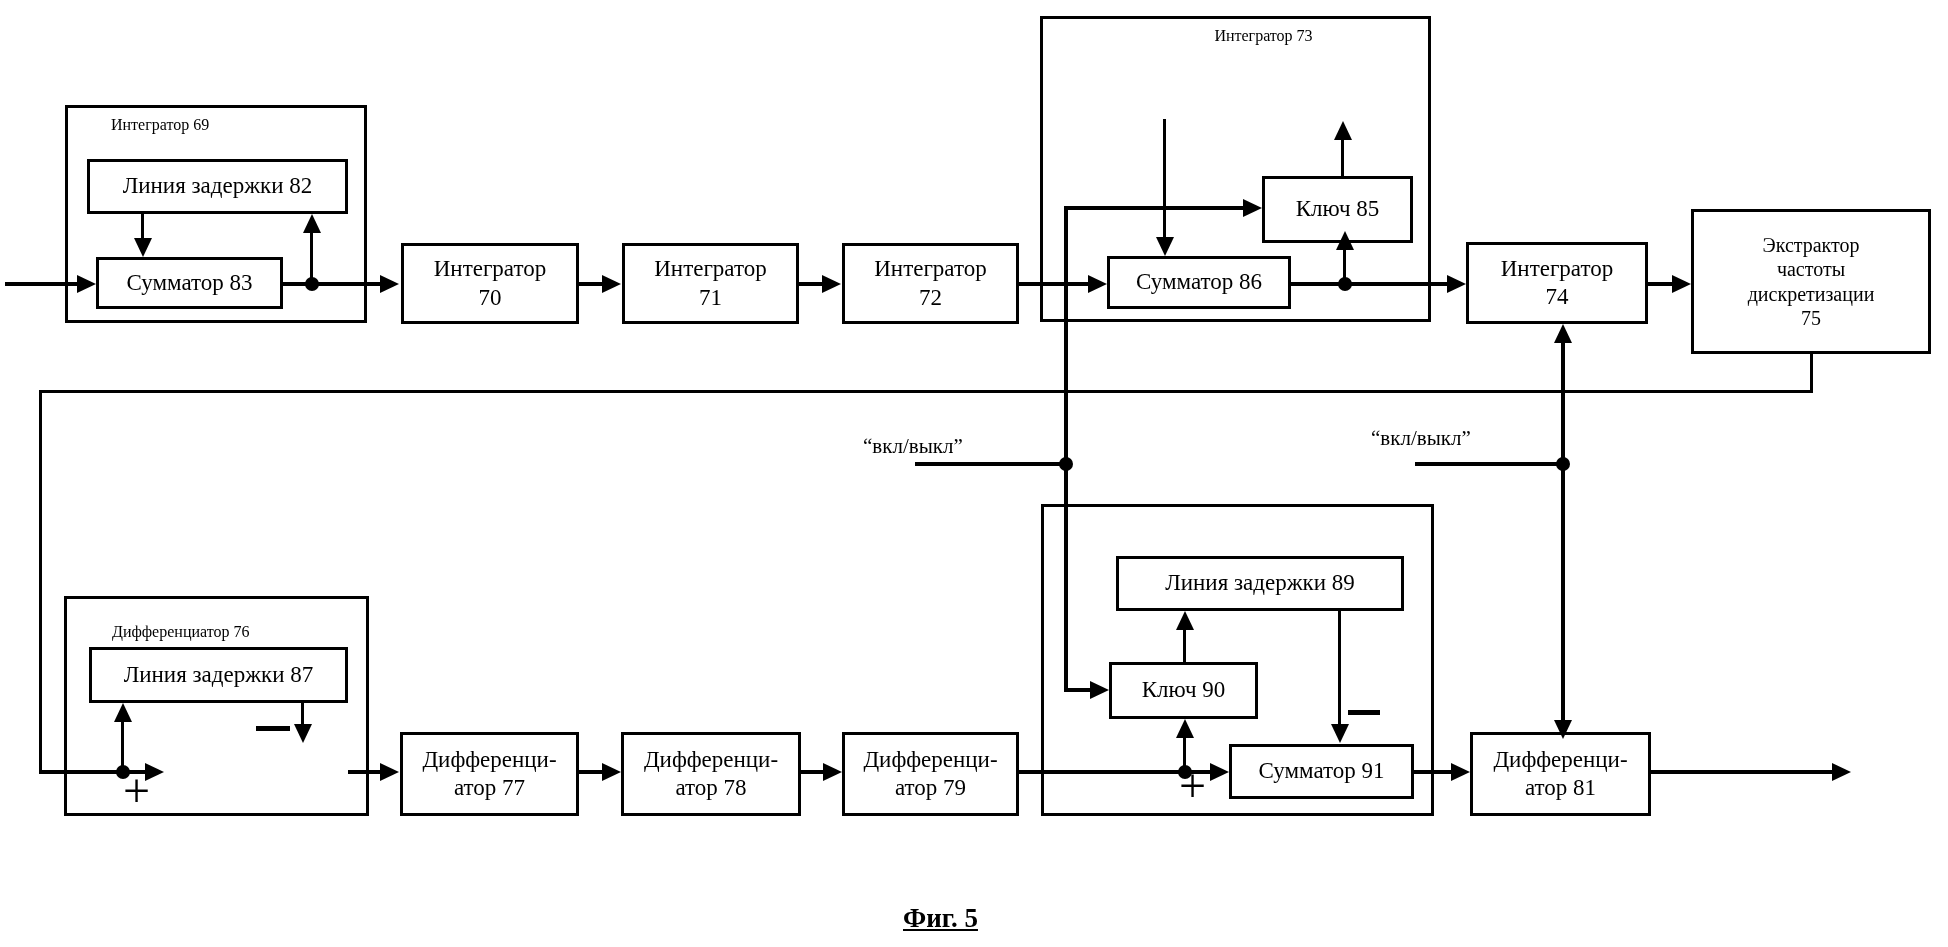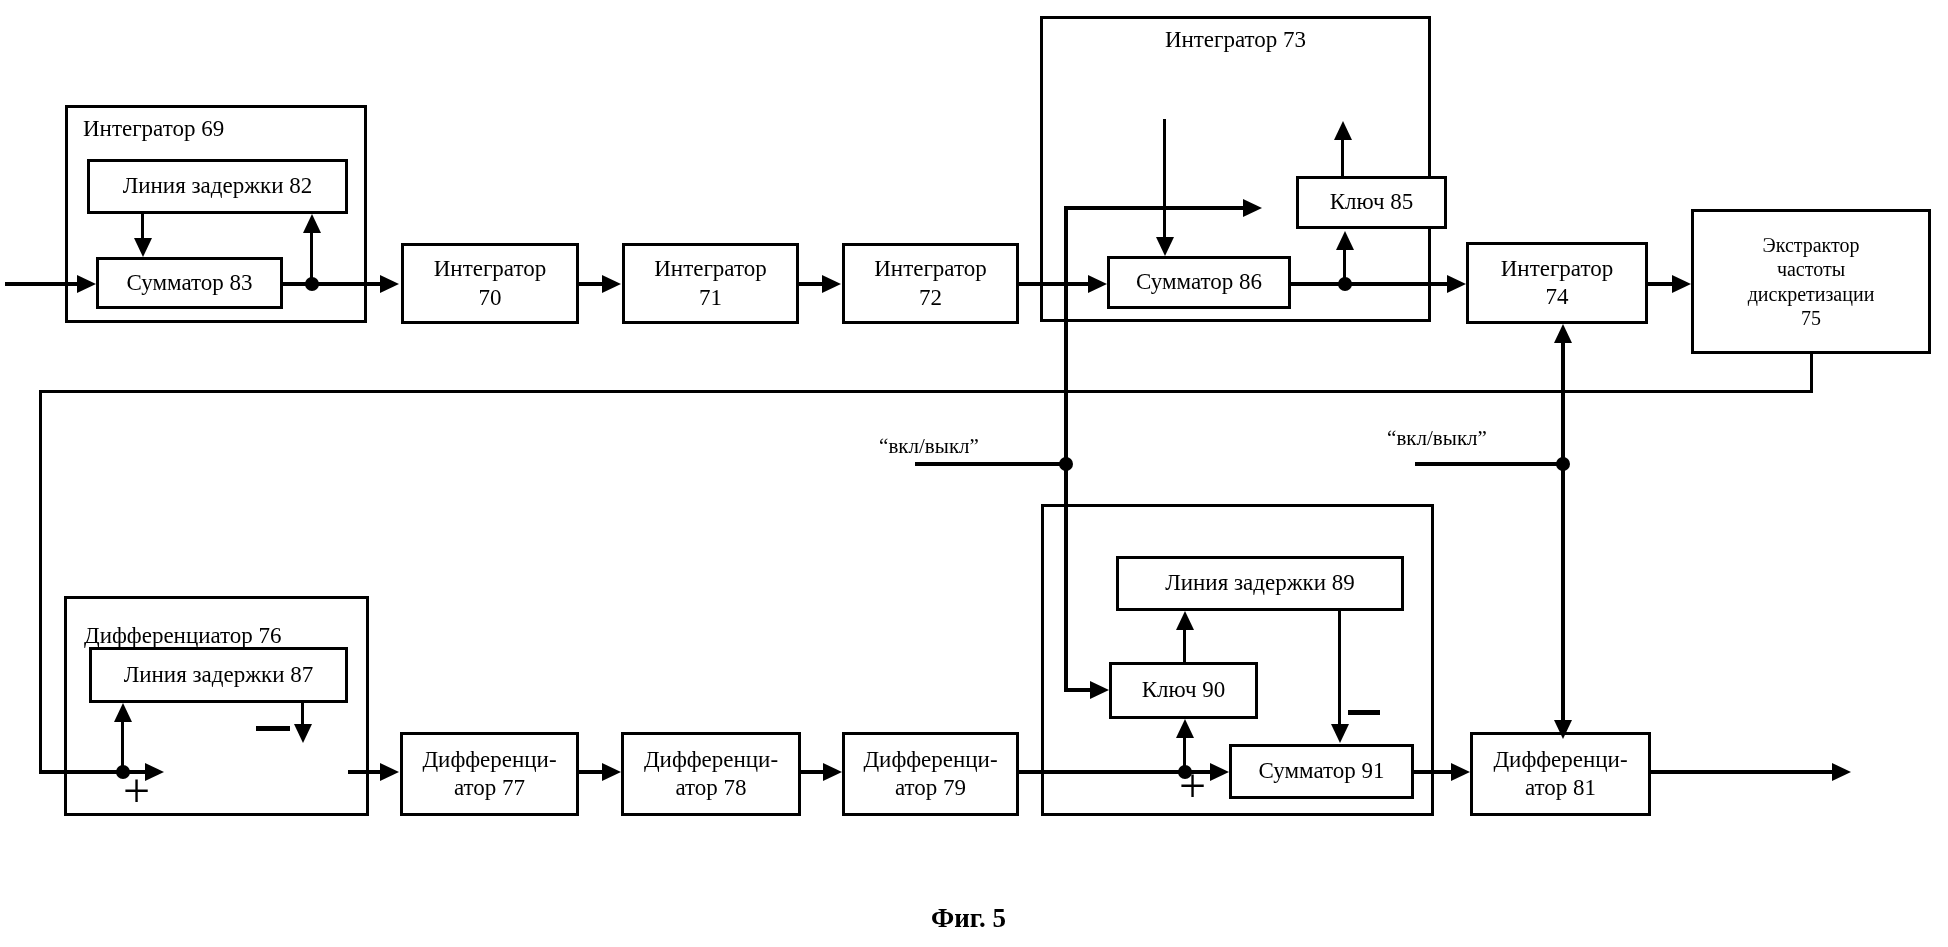--- a/index.html
+++ b/index.html
@@ -11,32 +11,32 @@
   
   .block{
     position:absolute;box-sizing:border-box;border:3px solid #000;background:#fff;
     display:flex;align-items:center;justify-content:center;text-align:center;
     font-size:23px;line-height:1.22;white-space:pre-line;z-index:3;
   }
   .container{
     position:absolute;box-sizing:border-box;border:3px solid #000;background:#fff;z-index:1;
   }
   .boxlabel{
-    position:absolute;font-size:23px;line-height:1.1;white-space:nowrap;z-index:4;
+    position:absolute;font-size:16px;line-height:1.1;white-space:nowrap;z-index:4;padding-left:28px;
   }
   .boxlabel.center{text-align:center;}
   
   .h,.v{position:absolute;background:#000;z-index:2;}
   
   .arr{position:absolute;width:0;height:0;z-index:5;}
   .arr.r{border-top:9px solid transparent;border-bottom:9px solid transparent;border-left:19px solid #000;}
   .arr.u{border-left:9px solid transparent;border-right:9px solid transparent;border-bottom:19px solid #000;}
   .arr.d{border-left:9px solid transparent;border-right:9px solid transparent;border-top:19px solid #000;}
   .dot{position:absolute;width:14px;height:14px;border-radius:50%;background:#000;z-index:5;}
-  .onoff{position:absolute;font-size:21px;z-index:4;text-align:center;width:132px;white-space:nowrap;}
+  .onoff{position:absolute;font-size:21px;z-index:4;text-align:left;width:132px;white-space:nowrap;}
   .sign{position:absolute;font-size:48px;line-height:1;z-index:4;font-weight:400;}
   .minusbar{position:absolute;height:5px;background:#000;z-index:4;}
   .caption{position:absolute;font-size:27px;font-weight:bold;z-index:4;white-space:nowrap;}
 </style>
 </head>
 <body>
 
 <div id="stage">
 
   <div class="container" style="left:65px;top:105px;width:302px;height:218px;"></div>
@@ -146,21 +146,21 @@
   <div class="minusbar" style="left:1348px;top:710px;width:32px;"></div>
 
   <div class="block" style="left:87px;top:159px;width:261px;height:55px;">Линия задержки 82</div>
   <div class="block" style="left:96px;top:257px;width:187px;height:52px;">Сумматор 83</div>
   <div class="block" style="left:401px;top:243px;width:178px;height:81px;">Интегратор
 70</div>
   <div class="block" style="left:622px;top:243px;width:177px;height:81px;">Интегратор
 71</div>
   <div class="block" style="left:842px;top:243px;width:177px;height:81px;">Интегратор
 72</div>
-  <div class="block" style="left:1296px;top:176px;width:151px;height:53px;">Ключ 85</div>
+  <div class="block" style="left:1262px;top:176px;width:151px;height:67px;">Ключ 85</div>
   <div class="block" style="left:1107px;top:256px;width:184px;height:53px;">Сумматор 86</div>
   <div class="block" style="left:1466px;top:242px;width:182px;height:82px;">Интегратор
 74</div>
   <div class="block" style="left:1691px;top:209px;width:240px;height:145px;font-size:20px;">Экстрактор
 частоты
 дискретизации
 75</div>
 
   <div class="block" style="left:89px;top:647px;width:259px;height:56px;">Линия задержки 87</div>
   <div class="block" style="left:400px;top:732px;width:179px;height:84px;">Дифференци-
@@ -168,15 +168,15 @@
   <div class="block" style="left:621px;top:732px;width:180px;height:84px;">Дифференци-
 атор 78</div>
   <div class="block" style="left:842px;top:732px;width:177px;height:84px;">Дифференци-
 атор 79</div>
   <div class="block" style="left:1116px;top:556px;width:288px;height:55px;">Линия задержки 89</div>
   <div class="block" style="left:1109px;top:662px;width:149px;height:57px;">Ключ 90</div>
   <div class="block" style="left:1229px;top:744px;width:185px;height:55px;">Сумматор 91</div>
   <div class="block" style="left:1470px;top:732px;width:181px;height:84px;">Дифференци-
 атор 81</div>
 
-  <div class="caption" style="left:931px;top:903px;">Фиг. 5</div>
+  <div class="caption" style="left:903px;top:903px;text-decoration:underline;">Фиг. 5</div>
 
 </div>
 
 </body></html>

